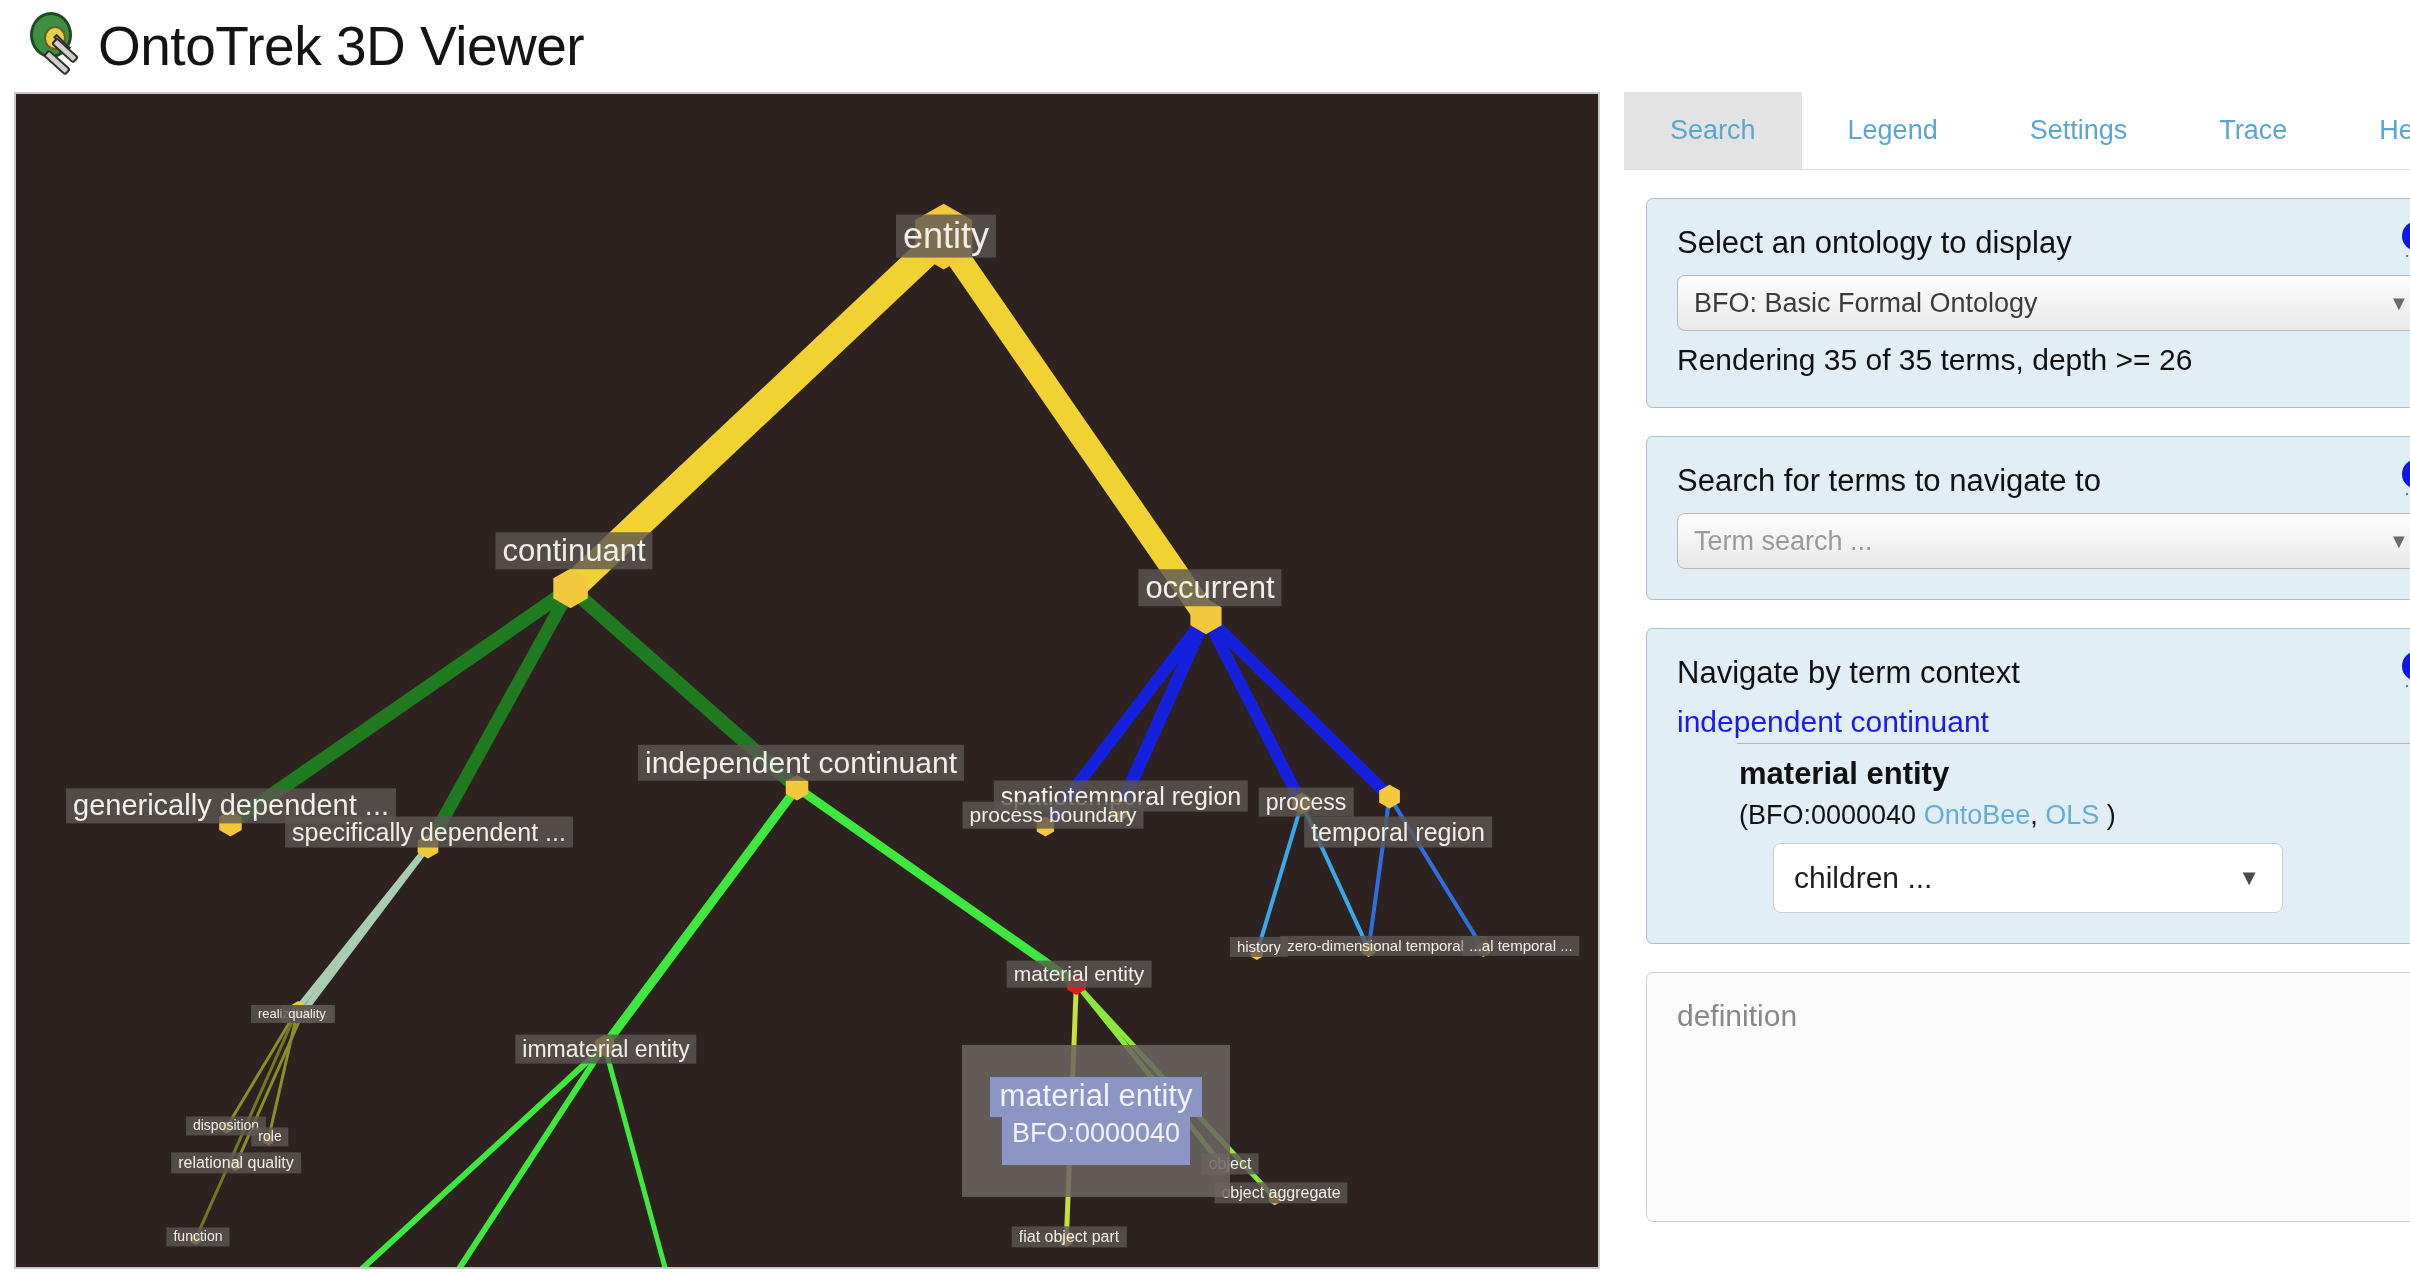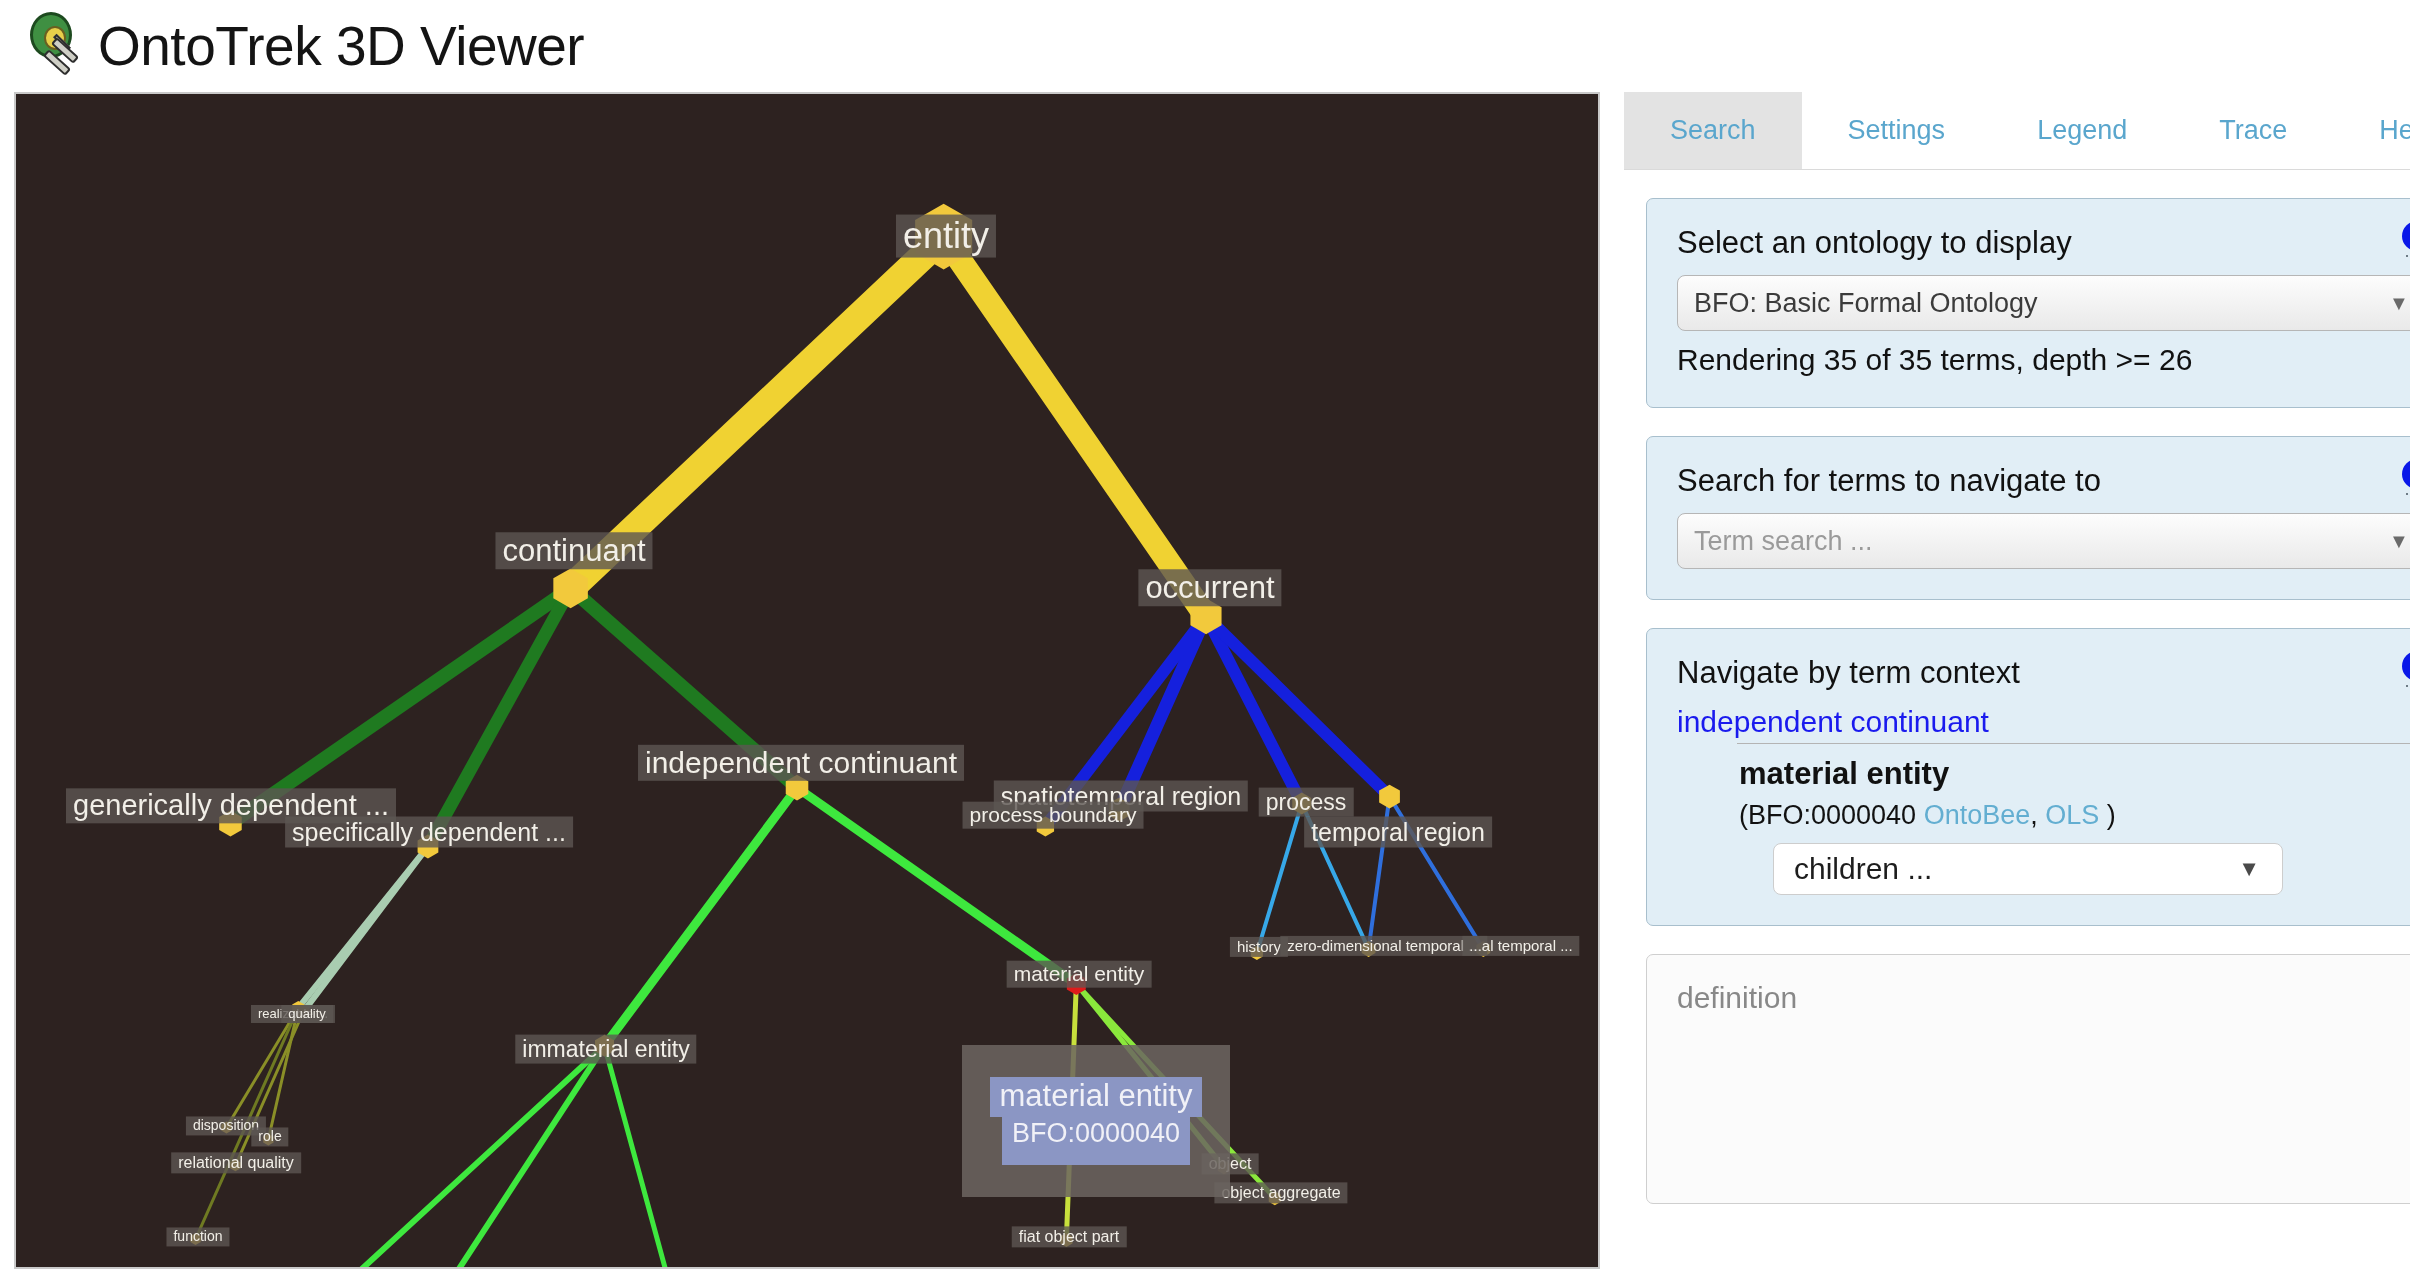--- a/index.html
+++ b/index.html
@@ -203,21 +203,21 @@
     font-size: 31px; font-weight: bold; color: #111;
     margin-left: 62px; margin-bottom: 8px;
   }
   .ctx-id {
     font-size: 27px; color: #111;
     margin-left: 62px; margin-bottom: 12px;
   }
   .ctx-id a { color: #63aed1; text-decoration: none; cursor: pointer; }
   .children-select {
     margin-left: 96px;
-    width: 510px; height: 52px;
+    width: 510px; height: 70px;
     border: 1px solid #cdcdcd; border-radius: 8px;
     background: #ffffff;
     display: flex; align-items: center; padding: 0 20px;
     font-size: 30px; color: #1d1d1d;
     position: relative; cursor: pointer;
   }
   .children-select .caret {
     position: absolute; right: 22px; top: 50%;
     transform: translateY(-50%); font-size: 22px; color: #4a4a4a;
   }
@@ -325,22 +325,22 @@
     <div id="node-tooltip">
       <div class="tt-title">material entity</div>
       <div class="tt-id">BFO:0000040</div>
     </div>
   </div>
 
   <div id="side-panel">
 
     <div id="tab-bar">
         <div class="tab active">Search</div>
+        <div class="tab">Legend</div>
         <div class="tab">Settings</div>
-        <div class="tab">Legend</div>
         <div class="tab">Trace</div>
         <div class="tab">Help</div>
       </div>
 
     <div class="card">
       <div class="info-icon">i</div>
       <div class="card-heading">Select an ontology to display</div>
       <div class="select-box">
         <span>BFO: Basic Formal Ontology</span>
         <span class="caret">▼</span>

